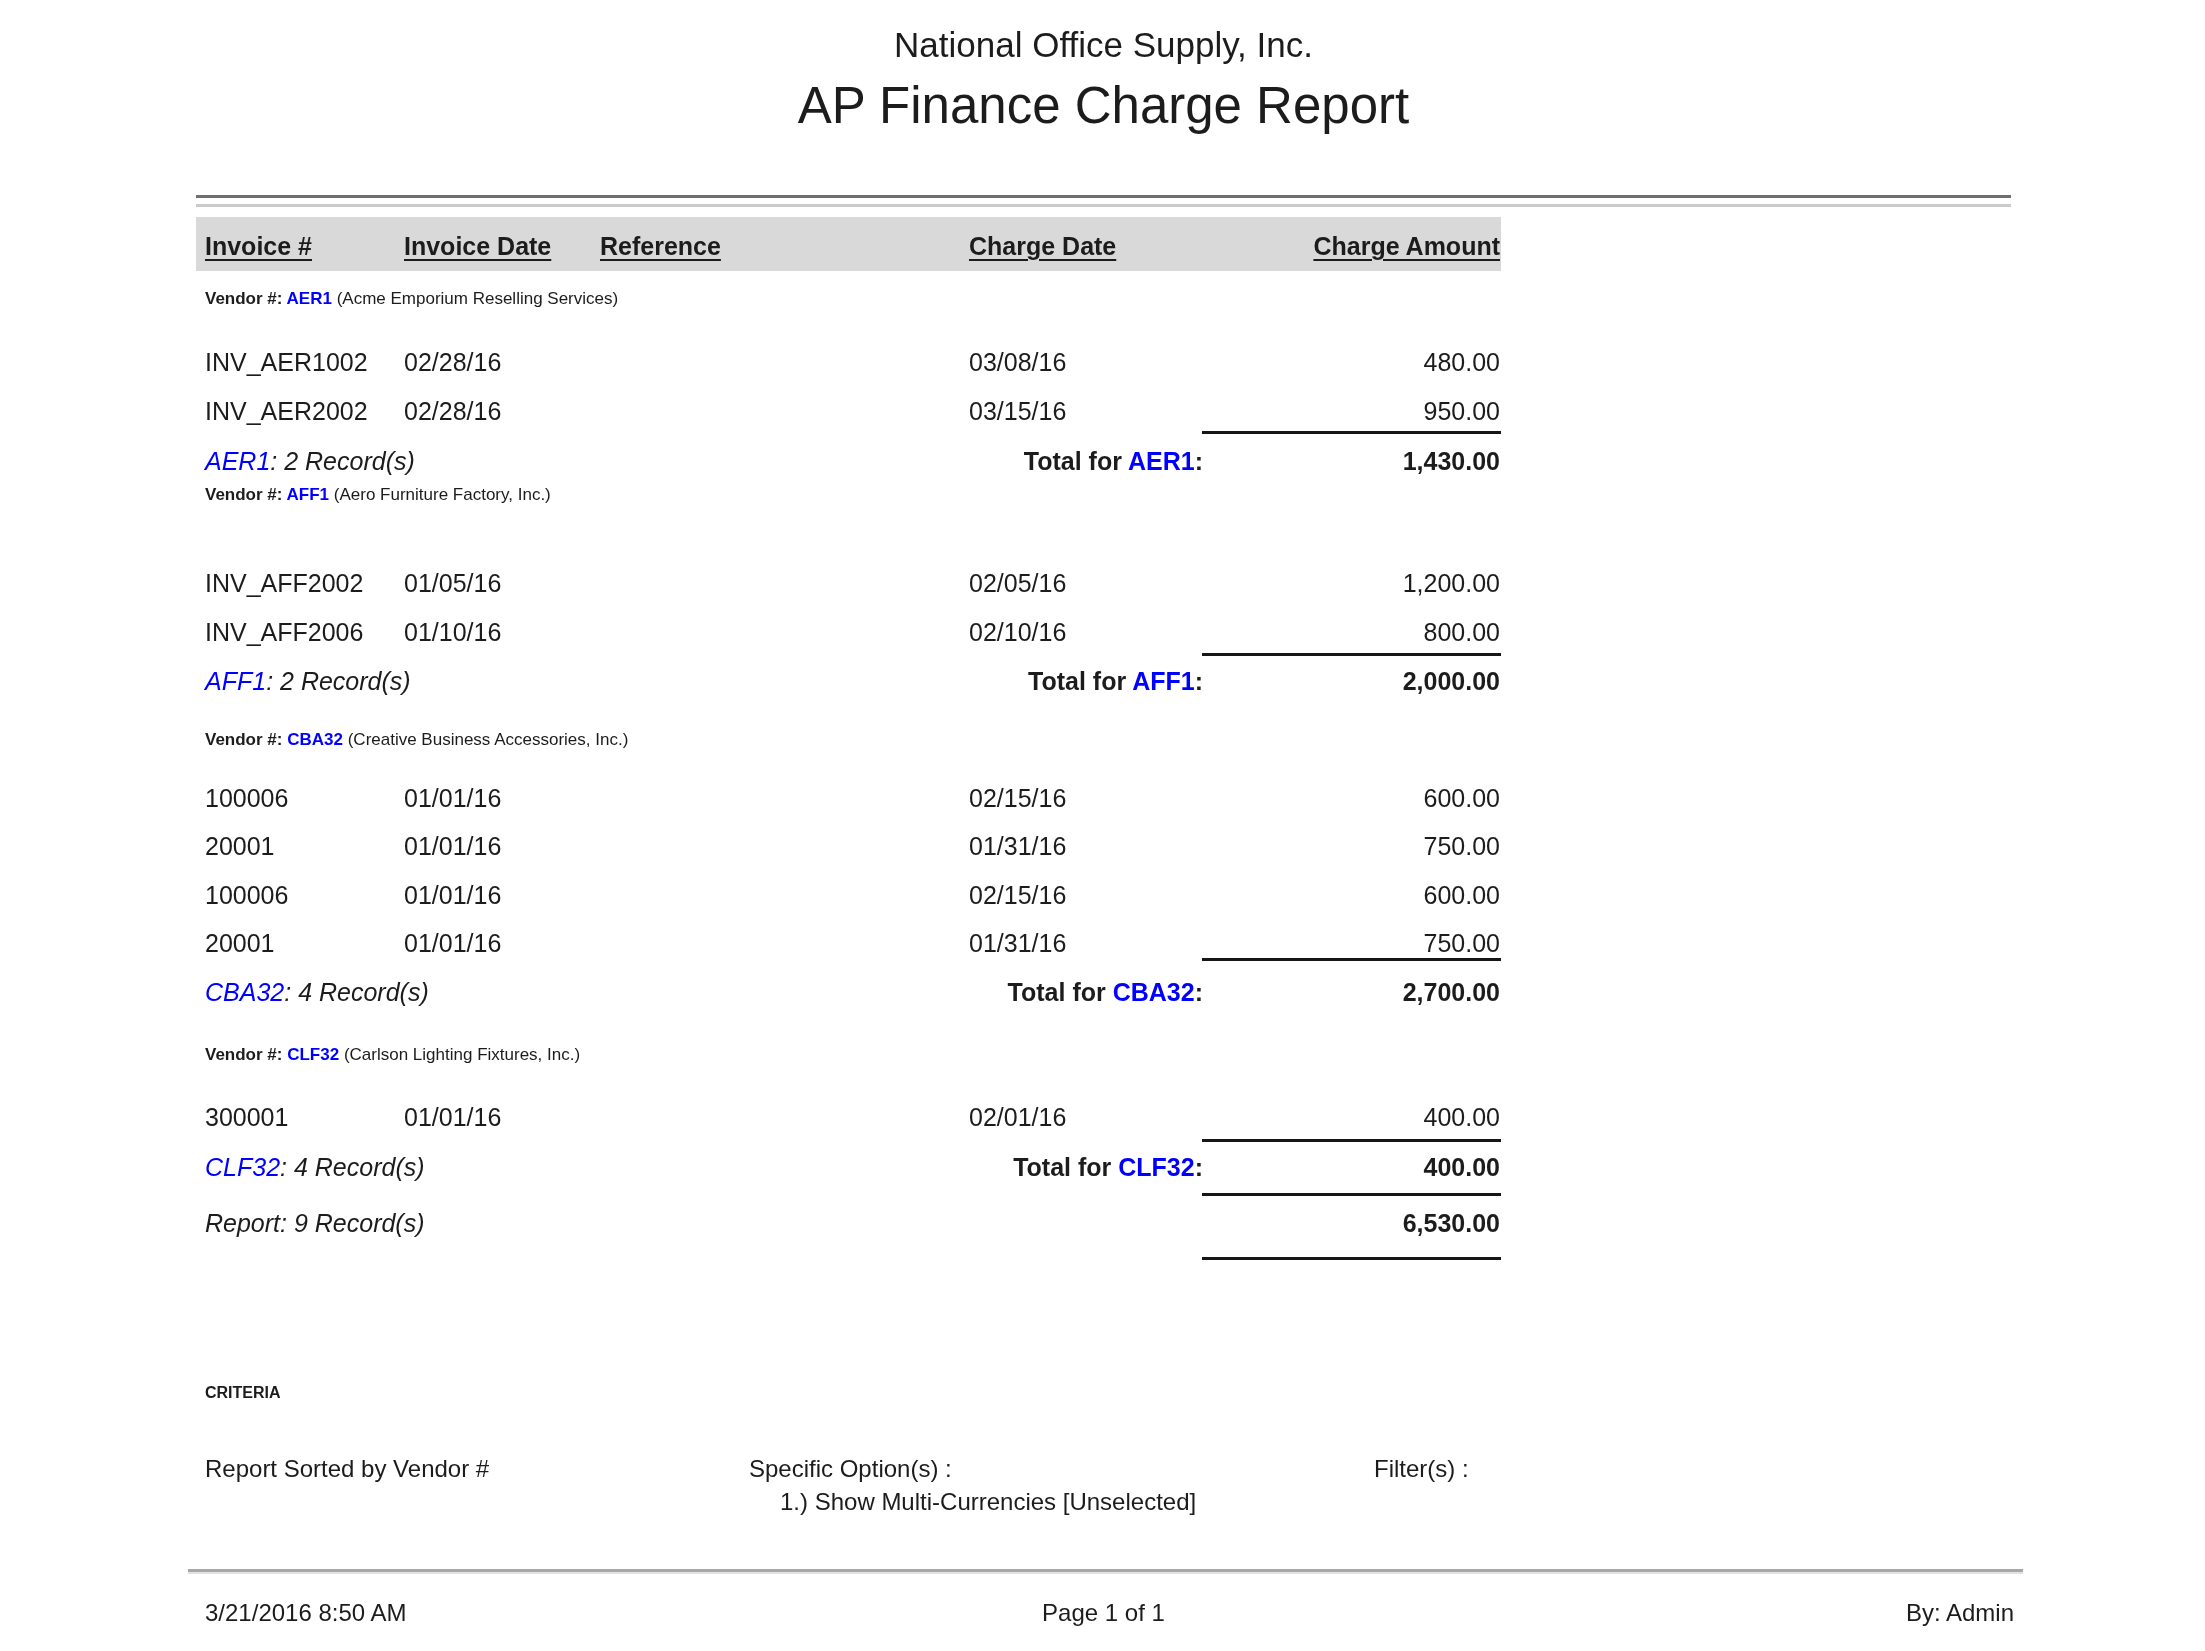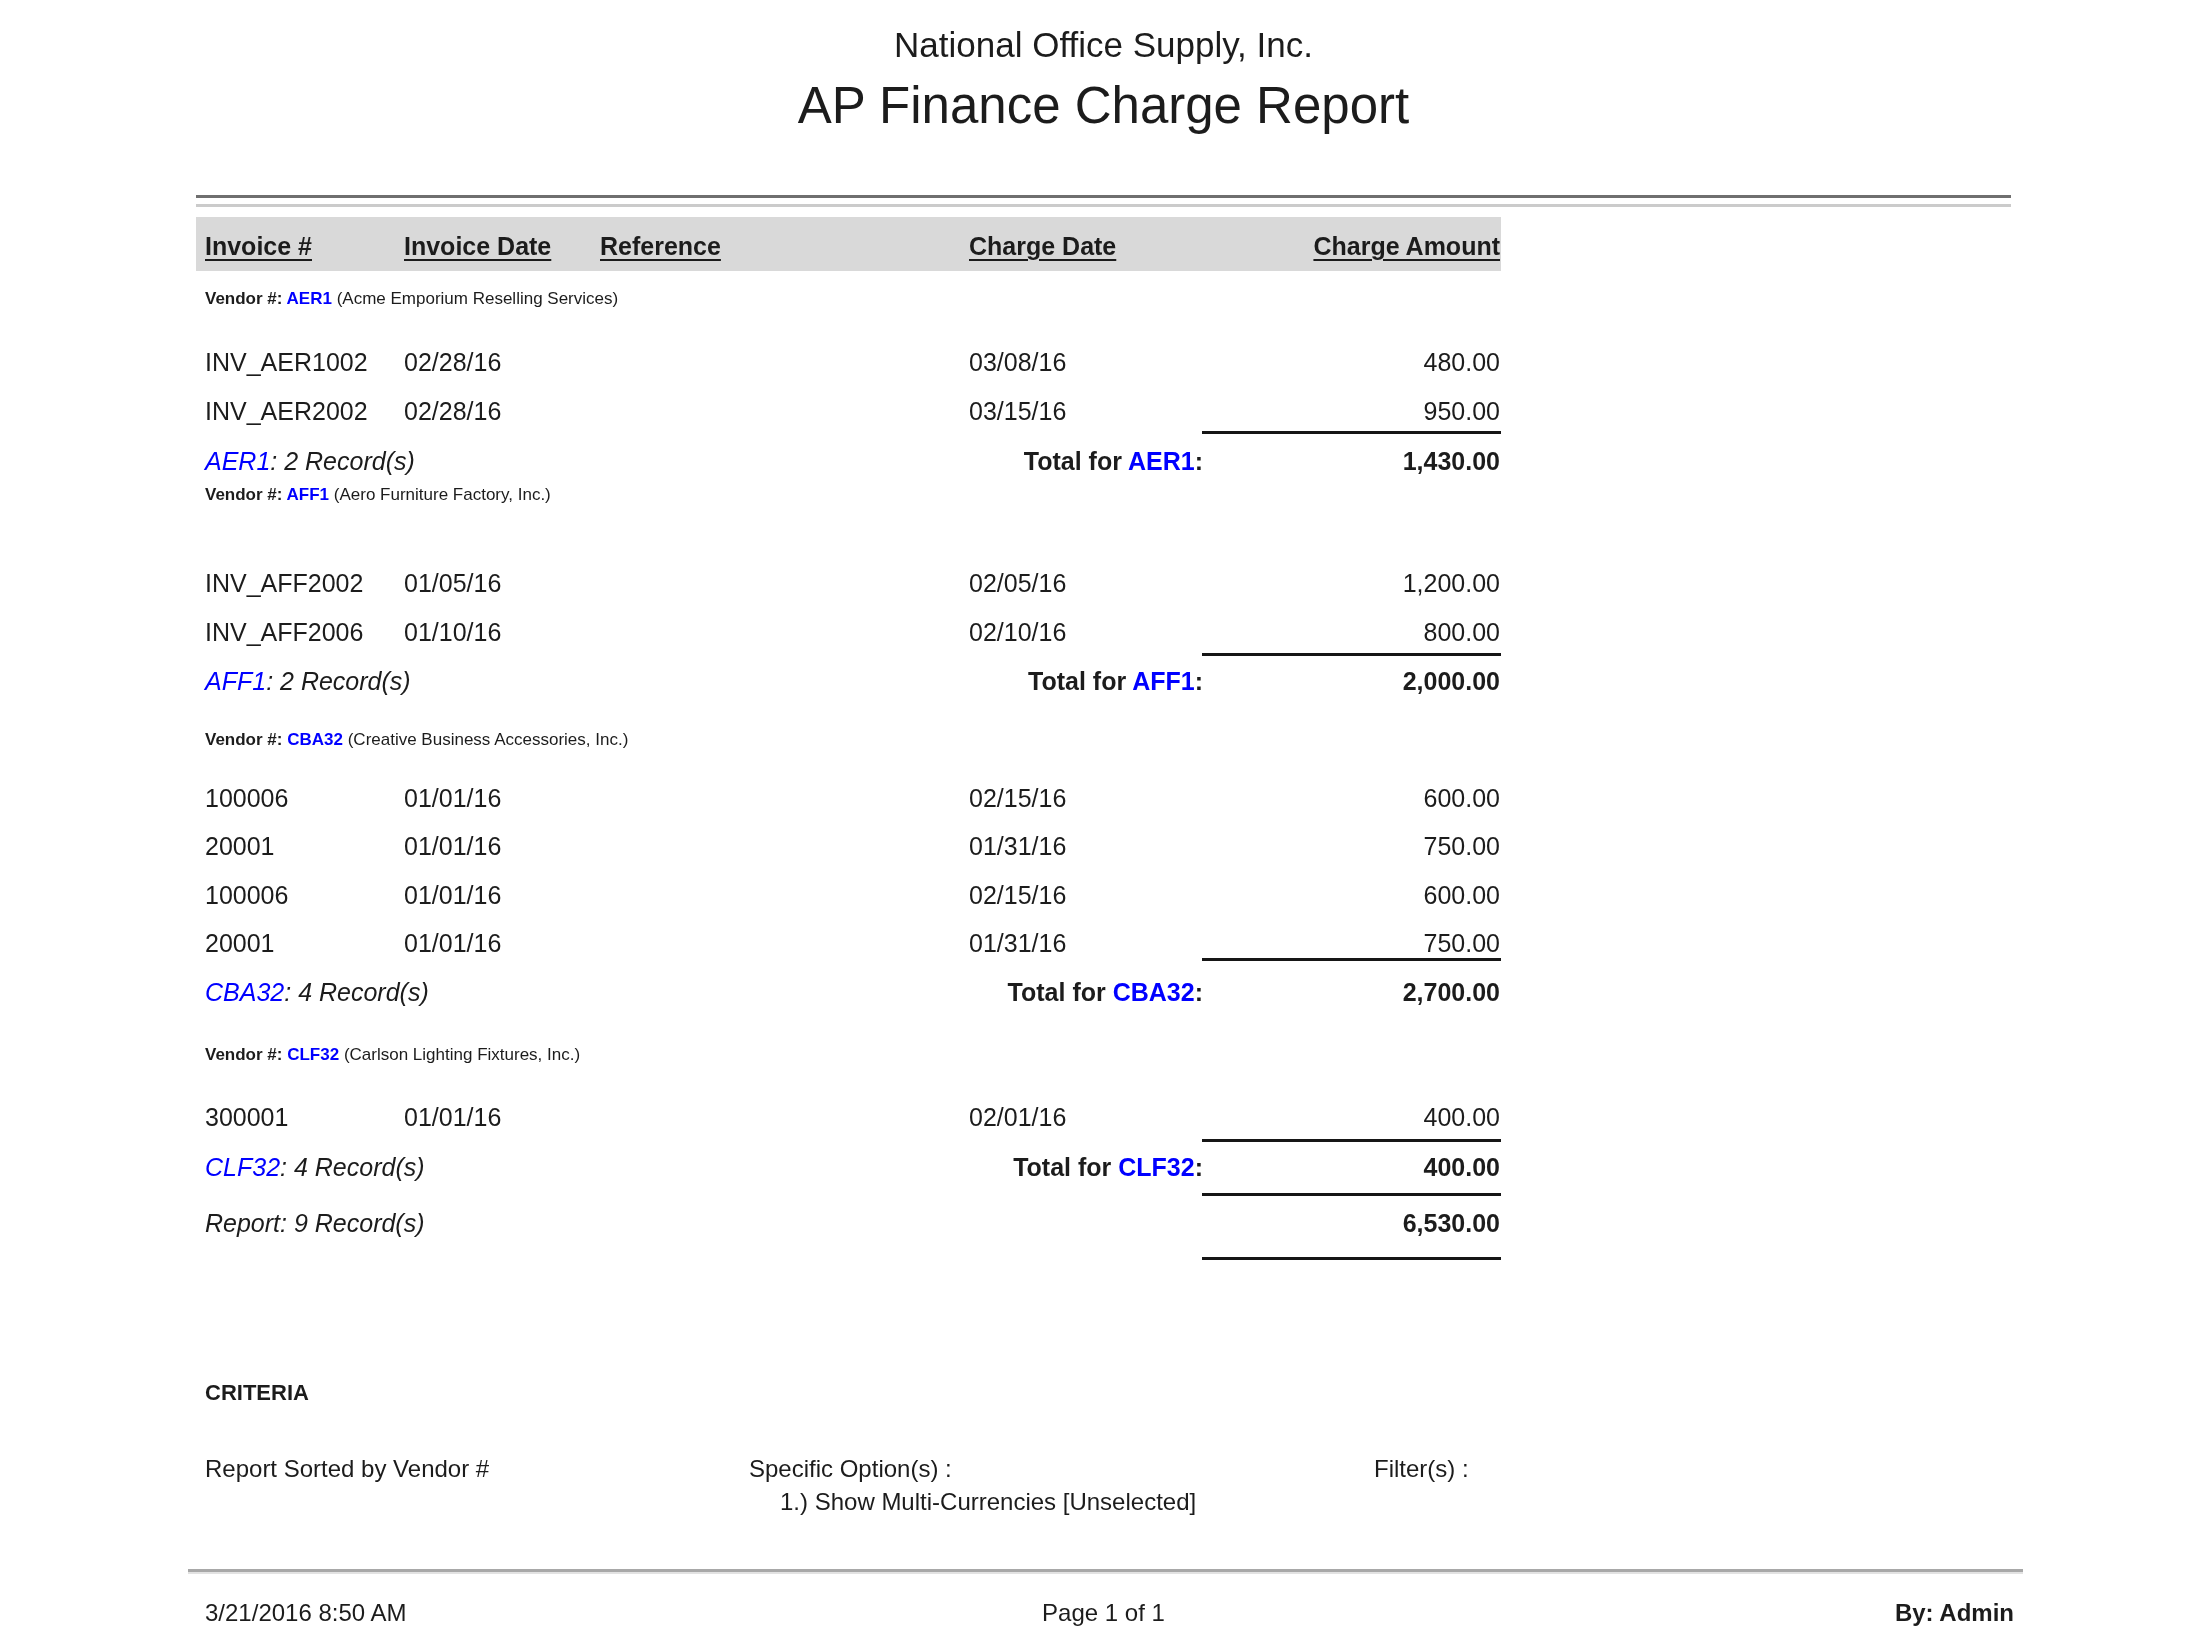--- a/index.html
+++ b/index.html
@@ -141,24 +141,24 @@
   <span>Total for</span>
   <span class="blue">CLF32</span><span>:</span>
 </div>
 <div class="t bold r" style="top:1153px">400.00</div>
 
 <div class="abs subrule" style="top:1193px"></div>
 <div class="t it c1" style="top:1209px">Report: 9 Record(s)</div>
 <div class="t bold r" style="top:1209px">6,530.00</div>
 <div class="abs subrule" style="top:1257px"></div>
 
-<div class="t bold c1" style="top:1379px;font-size:22px;">CRITERIA</div>
+<div class="t bold c1" style="top:1379px;font-size:16px;">CRITERIA</div>
 <div class="t crit c1" style="top:1455px">Report Sorted by Vendor #</div>
 <div class="t crit" style="top:1455px;left:749px;">Specific Option(s) :</div>
 <div class="t crit" style="top:1488px;left:780px;">1.) Show Multi-Currencies [Unselected]</div>
 <div class="t crit" style="top:1455px;left:1374px;">Filter(s) :</div>
 
 <div class="abs footrule1"></div>
 <div class="abs footrule2"></div>
 <div class="t foot c1" style="top:1599px">3/21/2016 8:50 AM</div>
 <div class="abs titlebox foot" style="top:1599px">Page 1 of 1</div>
-<div class="t foot" style="top:1599px;right:191px;text-align:right;font-weight:bold;">By: Admin</div>
+<div class="t foot" style="top:1599px;right:191px;text-align:right;">By: Admin</div>
 
 
 </body></html>

